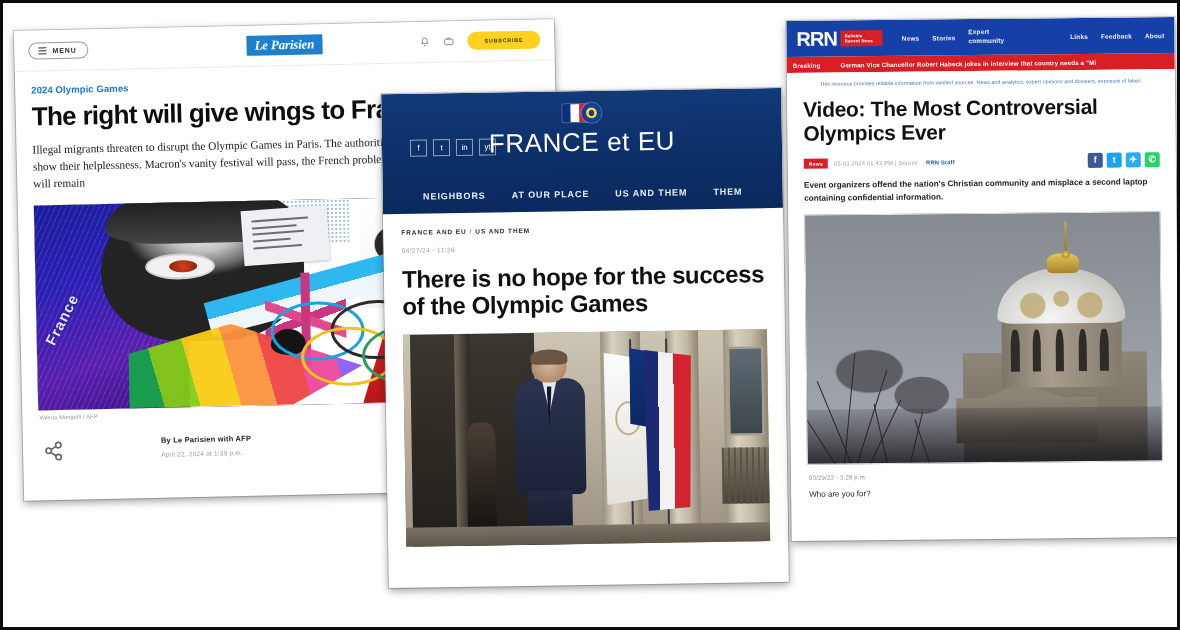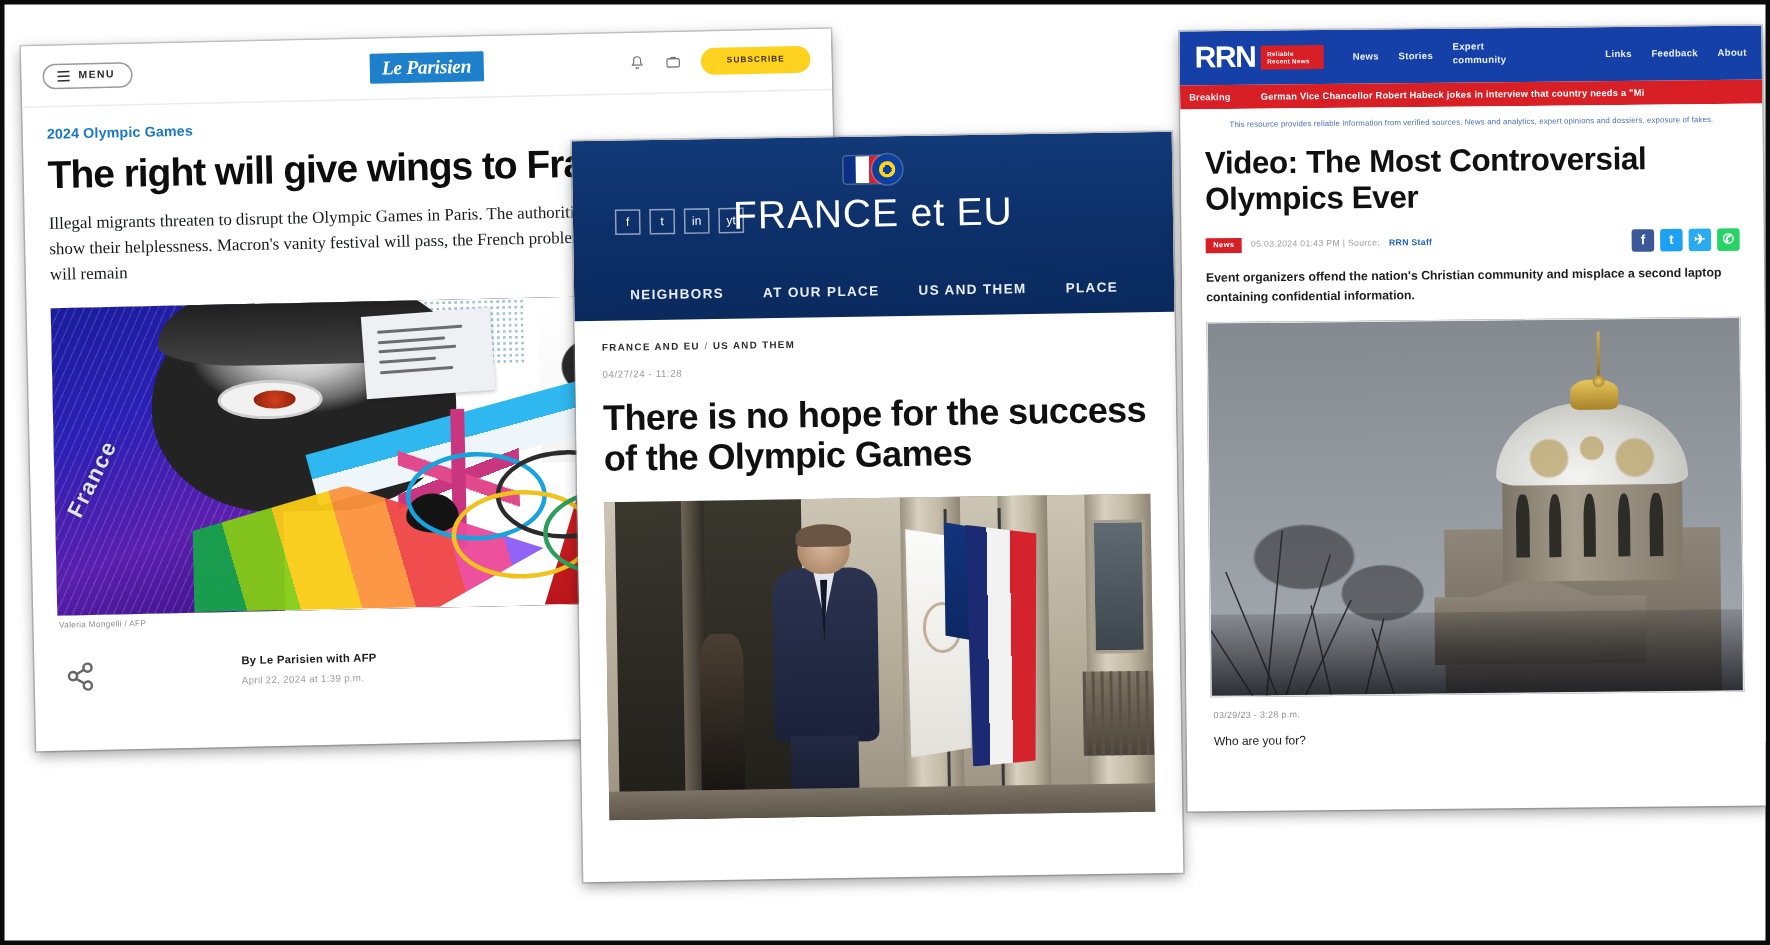--- a/index.html
+++ b/index.html
@@ -585,21 +585,21 @@
             </div>
             <div class="fe-eu"></div>
           </div>
           <div class="fe-title">FRANCE et EU</div>
         </div>
 
         <div class="fe-nav">
           <span>NEIGHBORS</span>
           <span>AT OUR PLACE</span>
           <span>US AND THEM</span>
-          <span>PLACE</span>
+          <span>THEM</span>
         </div>
       </div>
 
       <div class="fe-body">
         <div class="fe-crumb">
           <span>FRANCE AND EU</span><em>/</em><span>US AND THEM</span>
         </div>
         <div class="fe-time">04/27/24 - 11:28</div>
         <h1 class="fe-head">There is no hope for the success of the Olympic Games</h1>
 

